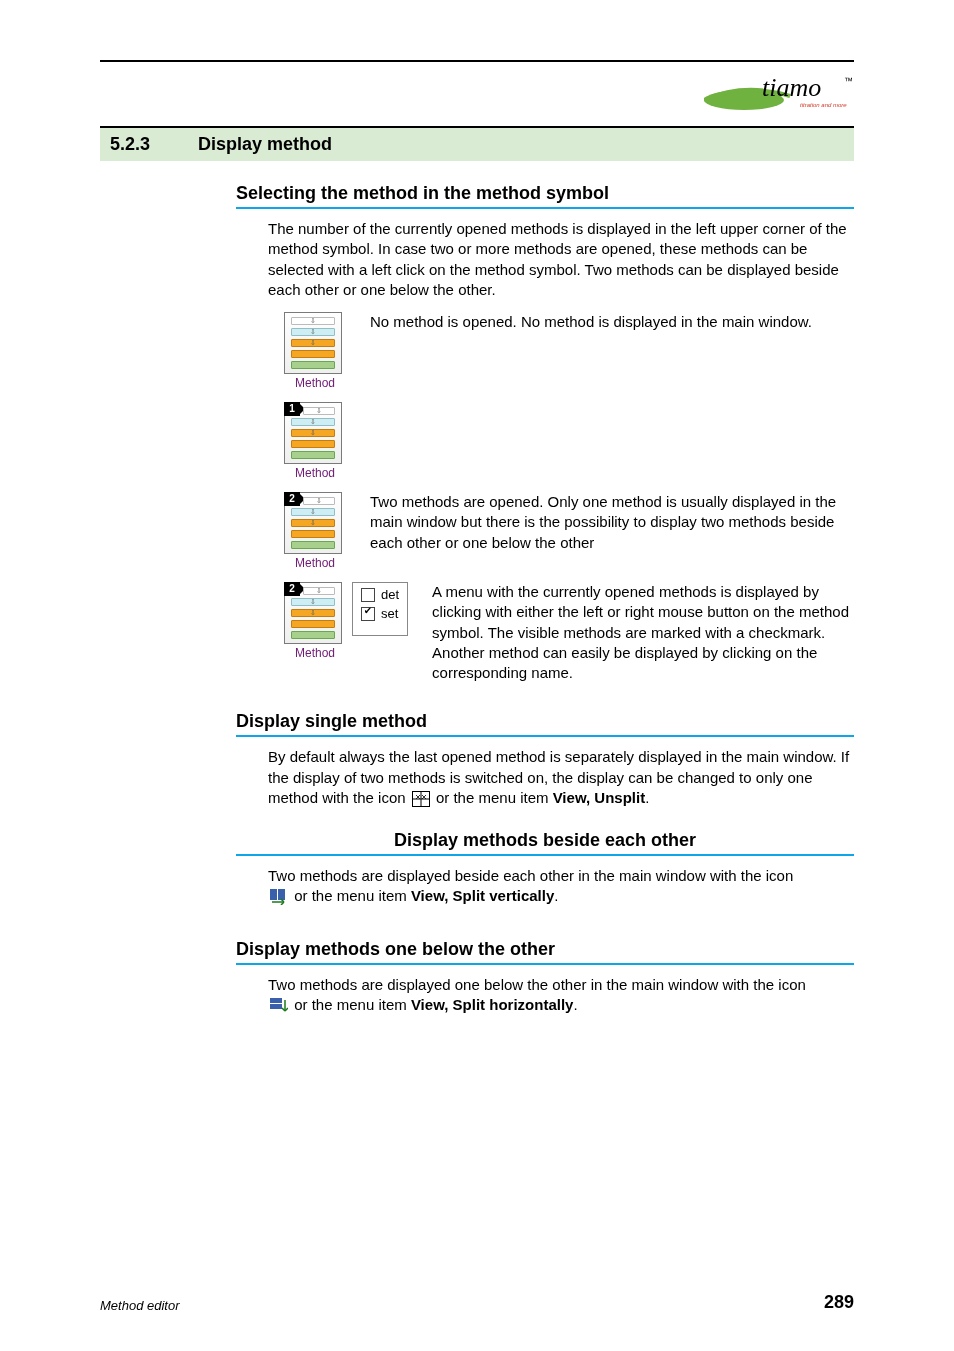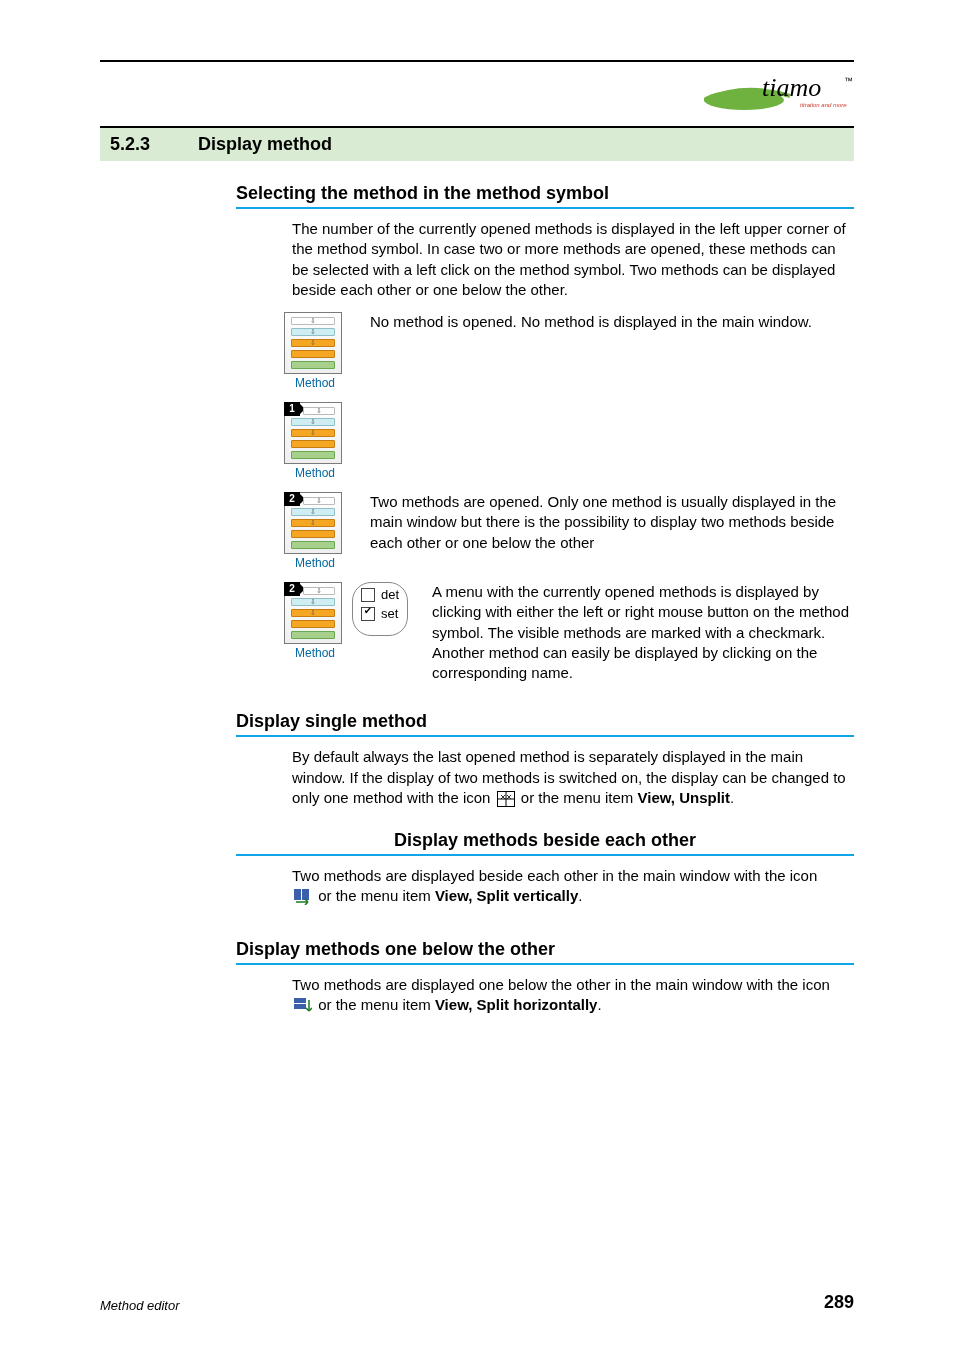--- a/index.html
+++ b/index.html
@@ -42,21 +42,21 @@
     font-family: Arial, Helvetica, sans-serif;
     font-weight: bold;
     font-size: 18px;
     border-bottom: 2px solid #0ea5e9;
     padding-bottom: 3px;
     margin: 22px 0 10px -4px;
   }
   .body-text {
     font-size: 15px;
     line-height: 1.35;
-    margin-left: 52px;
+    margin-left: 28px;
   }
   .body-text p { margin: 8px 0; }
   .illus-row {
     display: flex;
     gap: 24px;
     margin: 12px 0 6px 44px;
     align-items: flex-start;
   }
   .illus-text {
     font-size: 15px;
@@ -100,21 +100,21 @@
   }
   .bar { height: 7px; border-radius: 1px; position: relative; }
   .bar .chev {
     position:absolute; left:50%; top:-1px; transform:translateX(-50%);
     font-size:7px; color:#555; line-height:7px;
   }
   .bar-white { background:#fff; border:1px solid #bbb; }
   .bar-cyan  { background:#cfeef3; border:1px solid #8fbfc8; }
   .bar-orange{ background:#f5a623; border:1px solid #c47d0e; }
   .bar-green { background:#a8d08d; border:1px solid #6aa84f; }
-  .method-caption { font-size:12px; color:#0369a1; margin-top:2px; }
+  .method-caption { font-size:12px; color:#701a75; margin-top:2px; }
 
   .menu-pop {
     border:1px solid #888;
     background:#fff;
     padding:4px 8px;
     font-size:13px;
     display:flex; flex-direction:column; gap:4px;
   }
   .menu-pop .opt { display:flex; align-items:center; gap:6px; }
   .cb {
@@ -242,21 +242,21 @@
                 <span class="chev">⇩</span>
               </div>
             <div class="bar bar-orange">
                 <span class="chev">⇩</span>
               </div>
             <div class="bar bar-orange"></div>
             <div class="bar bar-green"></div>
           </div>
           <div class="method-caption">Method</div>
         </div>
-        <div class="menu-pop" style="height:44px;border-radius:19px;">
+        <div class="menu-pop" style="height:44px;">
           <div class="opt">
             <span class="cb"></span>
             <span>det</span>
           </div>
           <div class="opt">
             <span class="cb checked"></span>
             <span>set</span>
           </div>
         </div>
       </div>

